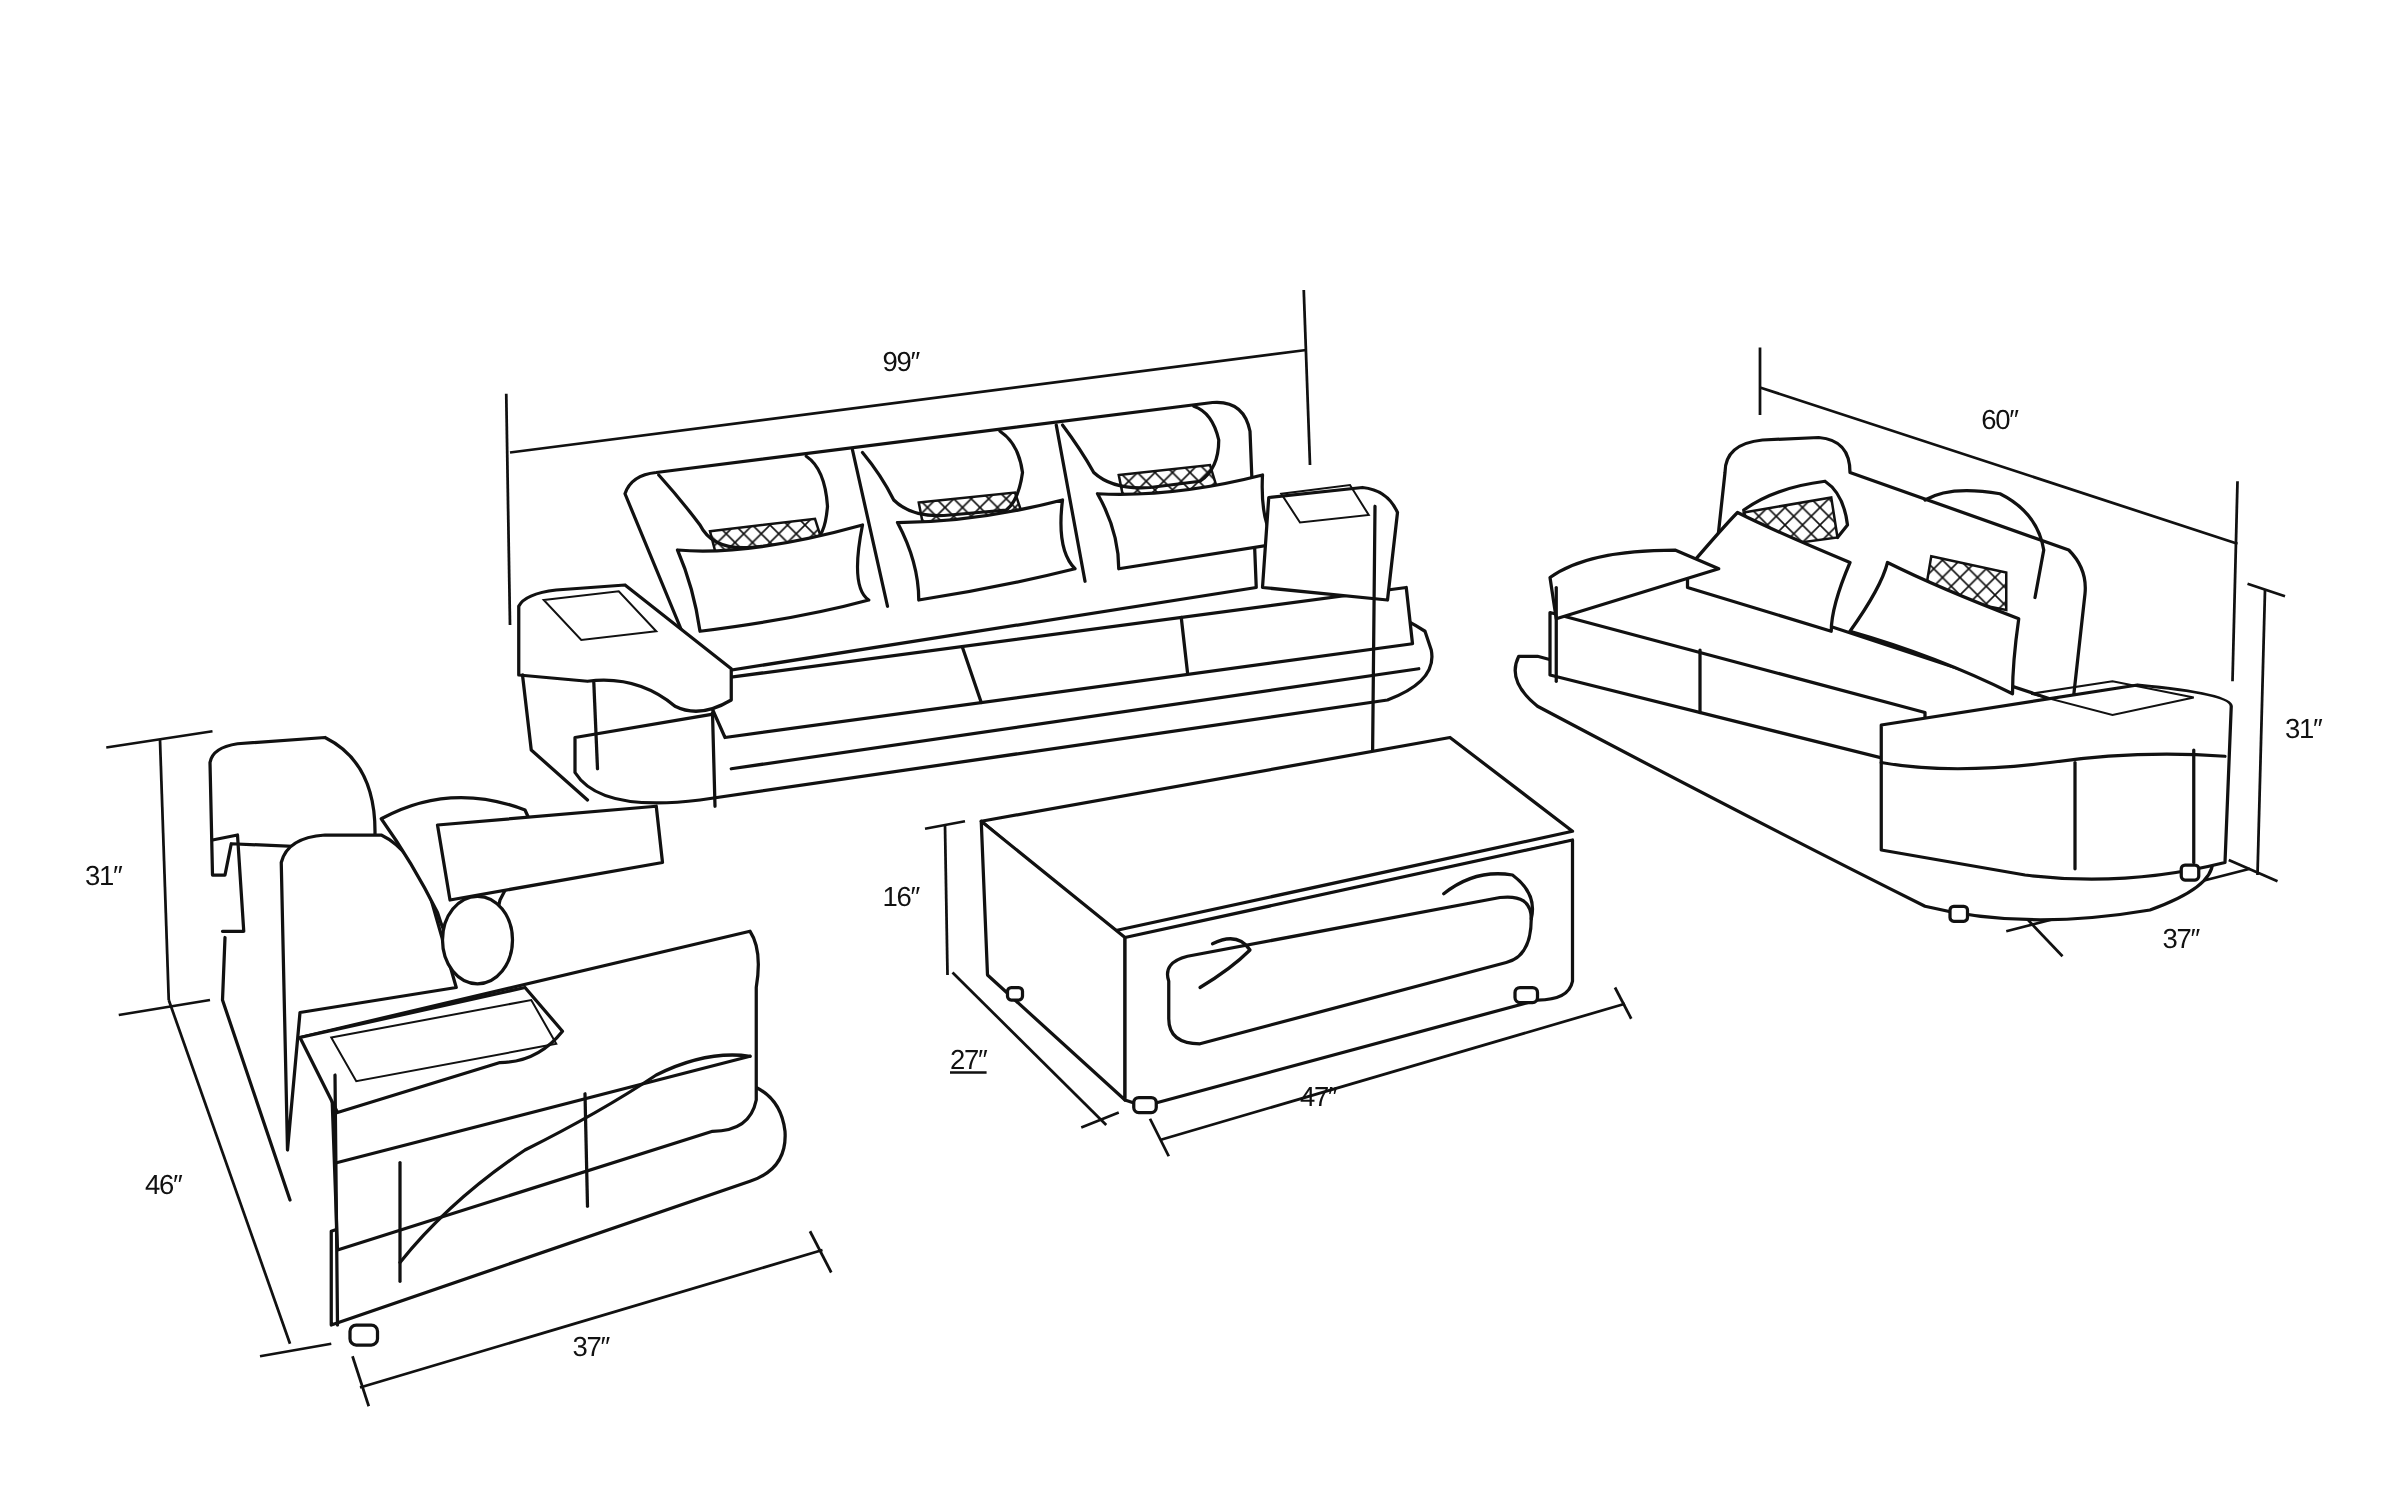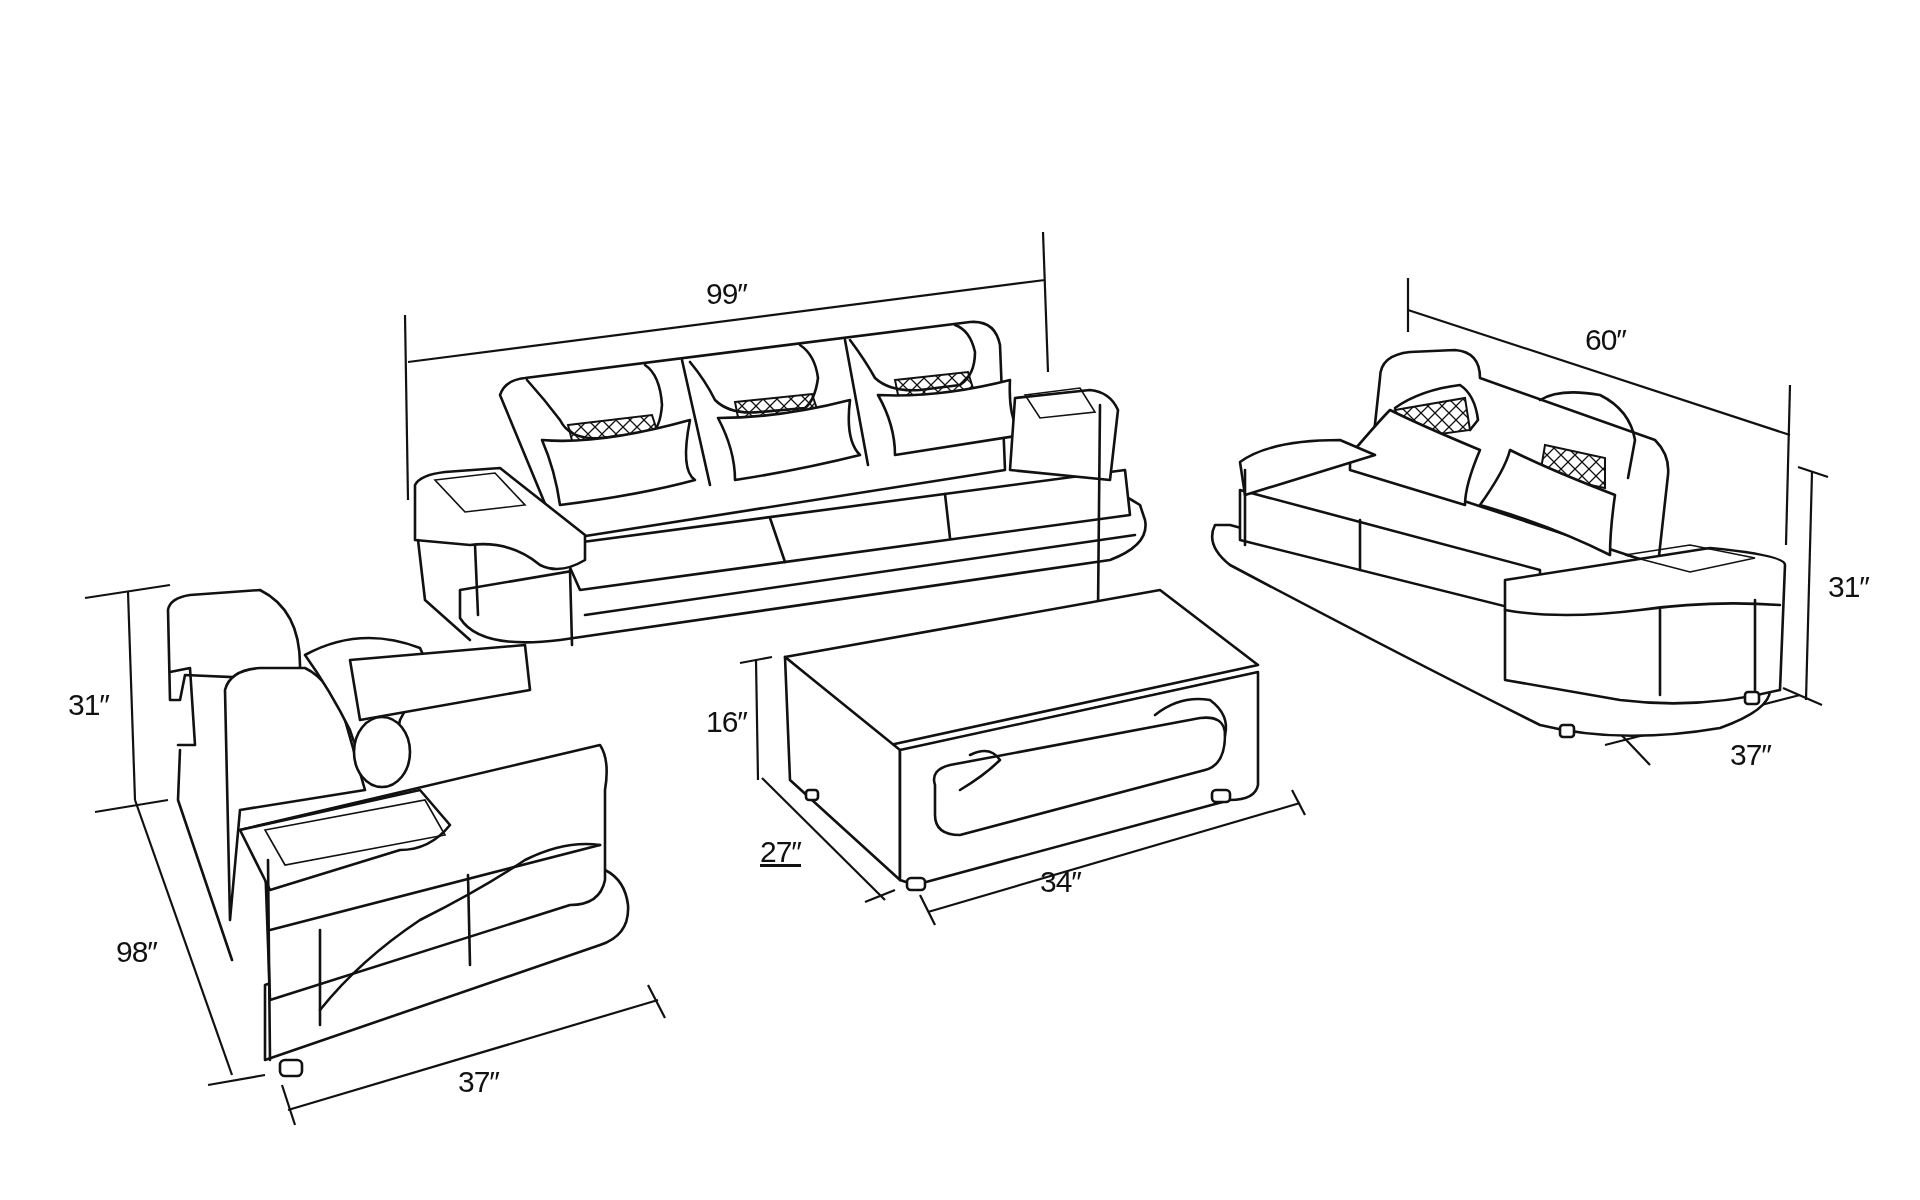--- a/index.html
+++ b/index.html
@@ -2,21 +2,21 @@
 <html><head>
 <meta charset="utf-8">
 <style>
   html, body { margin: 0; padding: 0; background: #ffffff; }
   body { width: 1920px; height: 1200px; overflow: hidden; position: relative; font-family: "Liberation Sans", sans-serif; }
   svg#diagram { position: absolute; left: 0; top: 0; width: 1920px; height: 1200px; }
   .ln { fill: none; stroke: #111111; stroke-width: 2.6; stroke-linejoin: round; stroke-linecap: round; }
   .thin { fill: none; stroke: #111111; stroke-width: 1.6; }
   .dim { fill: none; stroke: #111111; stroke-width: 2.2; }
   .face { fill: #ffffff; stroke: #111111; stroke-width: 2.6; stroke-linejoin: round; }
-  .label { position: absolute; font-family: "Liberation Sans", sans-serif; font-size: 30px; color: #111111; white-space: nowrap; letter-spacing: -1px; }
+  .label { position: absolute; font-family: "Liberation Sans", sans-serif; font-size: 22px; color: #111111; white-space: nowrap; letter-spacing: -1px; }
 </style>
 </head>
 <body>
 
 <svg id="diagram" viewBox="0 0 1920 1200">
   <defs>
     <pattern id="quilt" width="14" height="14" patternUnits="userSpaceOnUse">
       <path d="M0 0 L14 14 M14 0 L0 14" stroke="#111" stroke-width="1.3"></path>
     </pattern>
   </defs>
@@ -175,17 +175,17 @@
     <rect class="face" x="1212" y="790" width="18" height="12" rx="4"></rect>
     <rect class="face" x="806" y="790" width="12" height="10" rx="3"></rect>
   </g>
 </svg>
 
 <div class="label" style="left:706px; top:277px;">99″</div>
 <div class="label" style="left:1585px; top:323px;">60″</div>
 <div class="label" style="left:1828px; top:570px;">31″</div>
 <div class="label" style="left:1730px; top:738px;">37″</div>
 <div class="label" style="left:68px; top:688px;">31″</div>
-<div class="label" style="left:116px; top:935px;">98″</div>
+<div class="label" style="left:116px; top:935px;">46″</div>
 <div class="label" style="left:458px; top:1065px;">37″</div>
 <div class="label" style="left:706px; top:705px;">16″</div>
 <div class="label" style="left:760px; top:835px;text-decoration:underline;">27″</div>
-<div class="label" style="left:1040px; top:865px;">34″</div>
+<div class="label" style="left:1040px; top:865px;">47″</div>
 
 </body></html>

